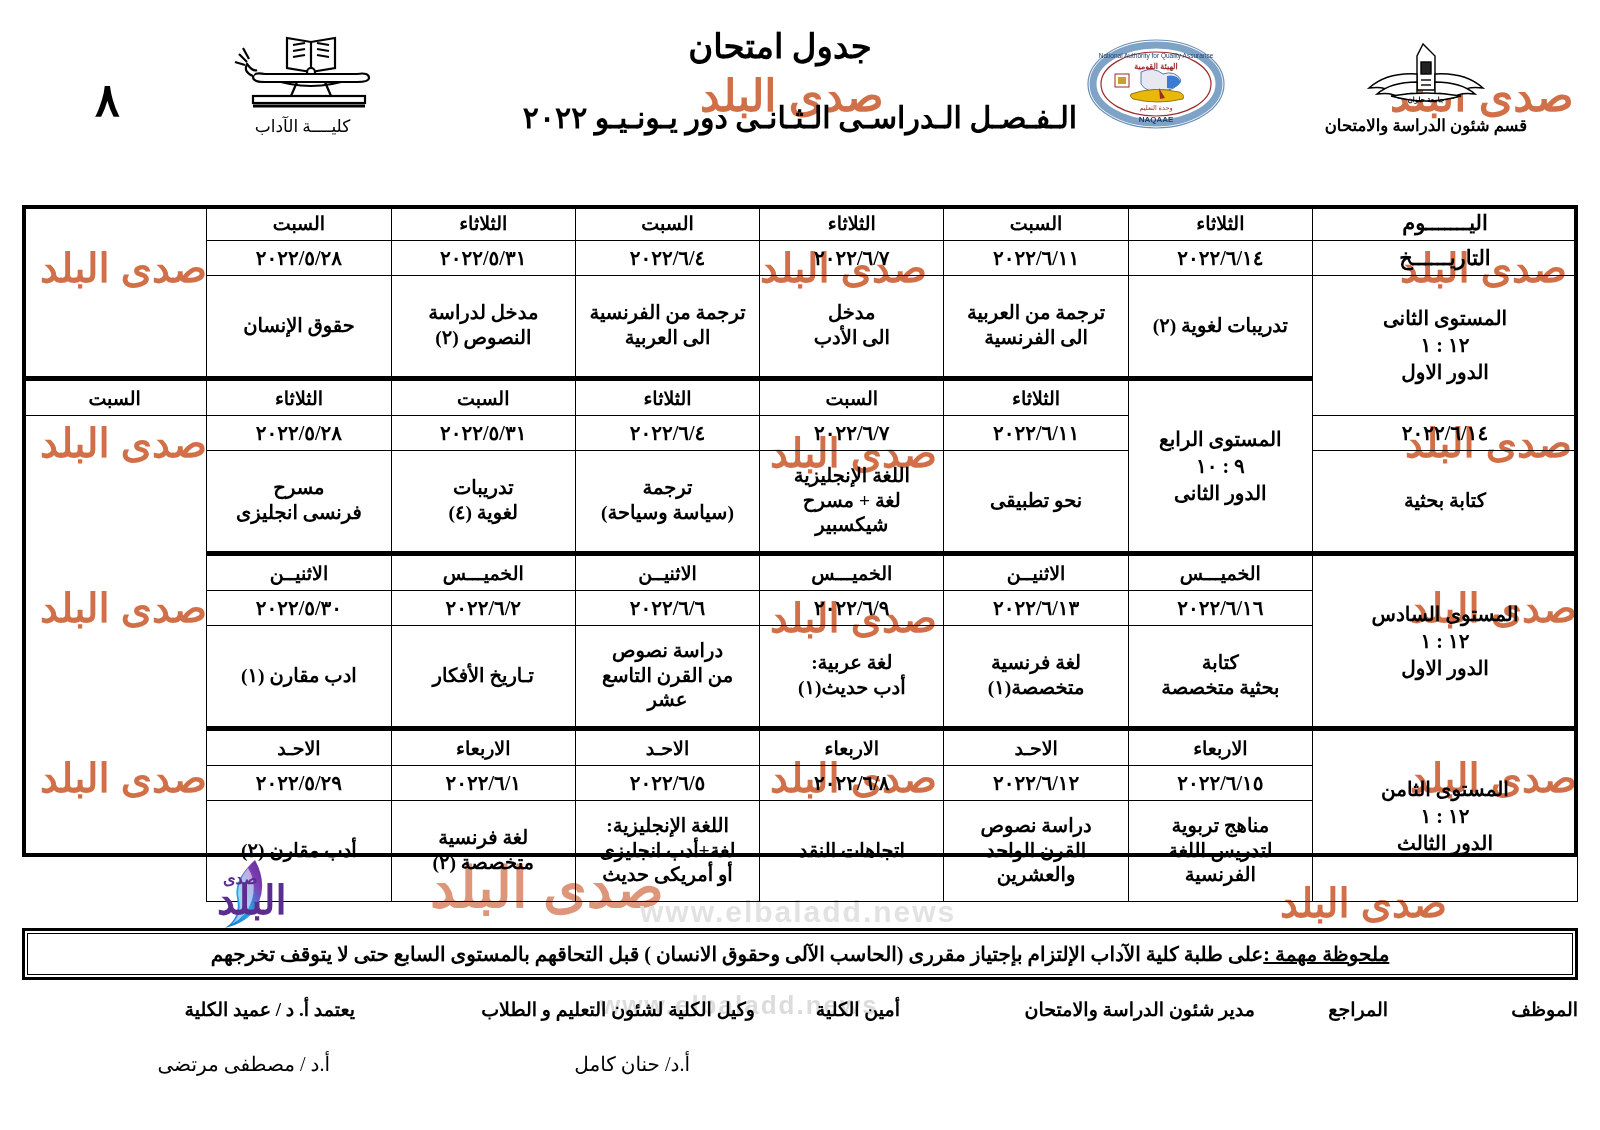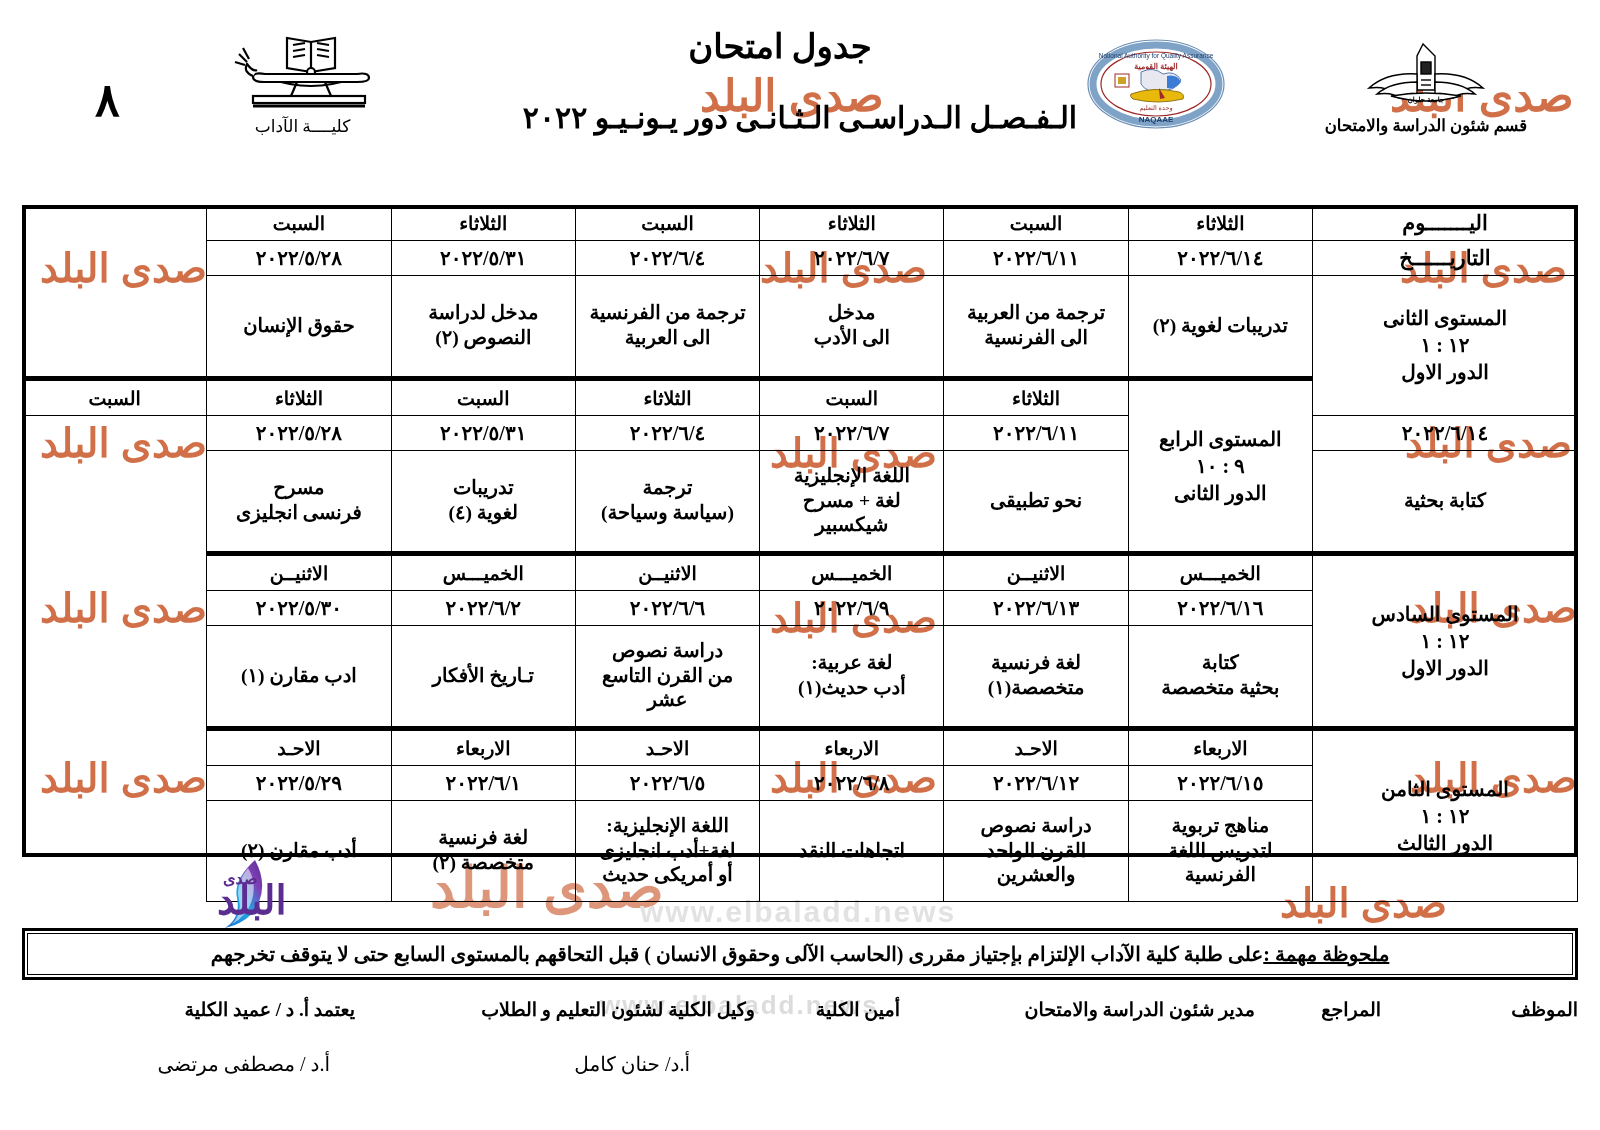--- a/index.html
+++ b/index.html
@@ -435,21 +435,21 @@
 
   <div class="note">
     <div class="note-inner">
       <span class="note-lead">ملحوظة مهمة  :</span>
         <span> على طلبة كلية الآداب الإلتزام بإجتياز مقررى (الحاسب الآلى وحقوق الانسان ) قبل التحاقهم بالمستوى السابع حتى لا يتوقف تخرجهم</span>
     </div>
   </div>
 
   <div class="sigrow">
     <span style="right:22px;">الموظف</span>
-    <span style="right:219px;margin-left:28px;">المراجع</span>
+    <span style="right:212px;margin-left:28px;">المراجع</span>
     <span style="right:345px;">مدير شئون الدراسة والامتحان</span>
     <span style="right:700px;">أمين الكلية</span>
     <span style="right:845px;">وكيل الكلية لشئون التعليم و الطلاب</span>
     <span style="right:1245px;">يعتمد  أ. د / عميد الكلية</span>
   </div>
 
   <div class="namesrow">
     <span style="right:910px;">أ.د/ حنان كامل</span>
     <span style="right:1270px;">أ.د / مصطفى مرتضى</span>
   </div>

